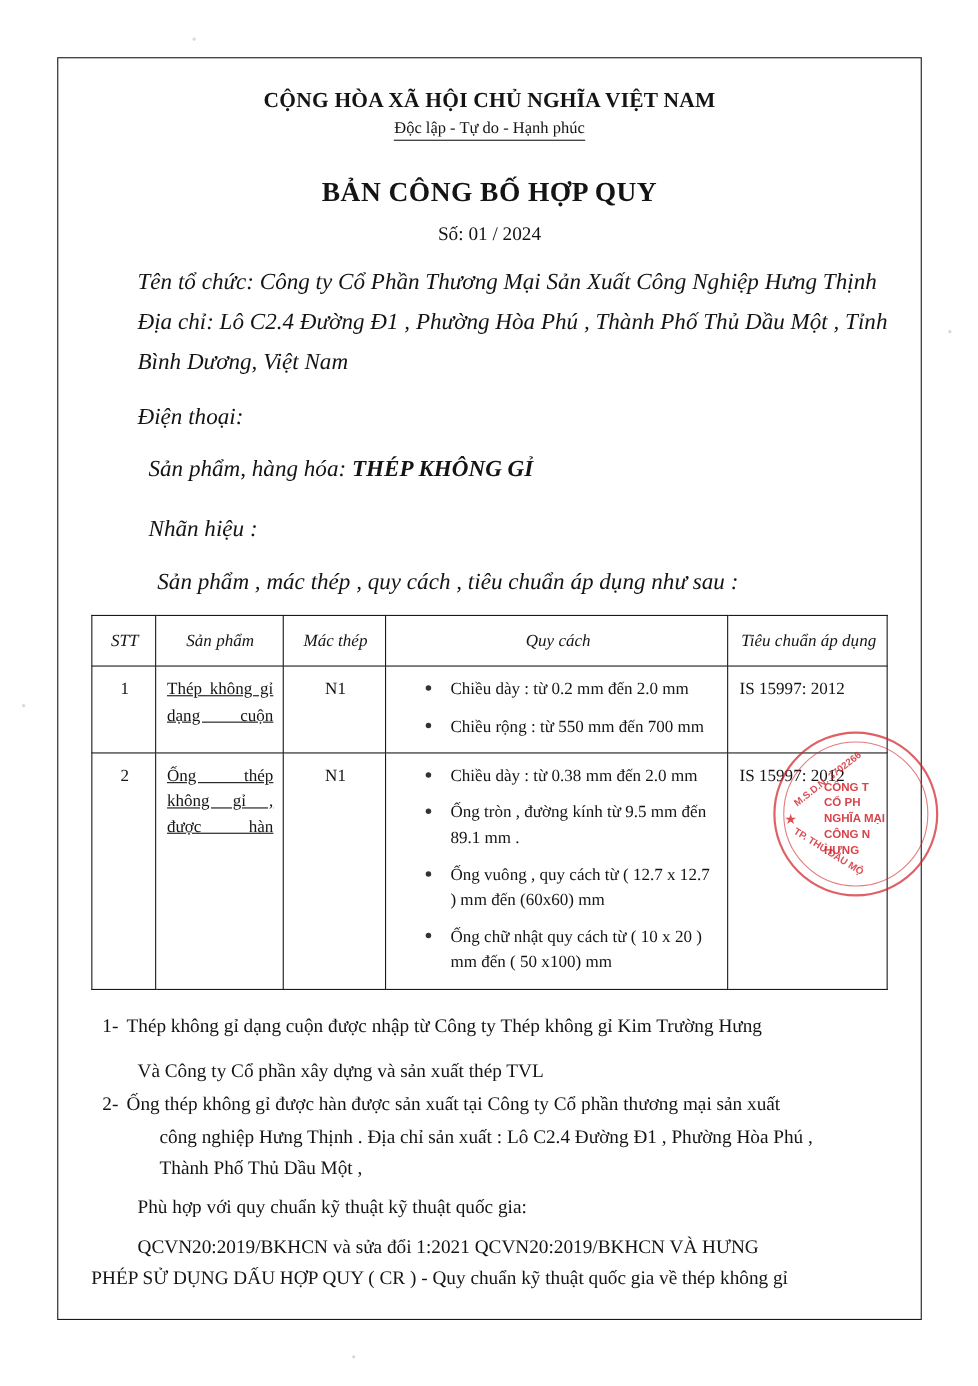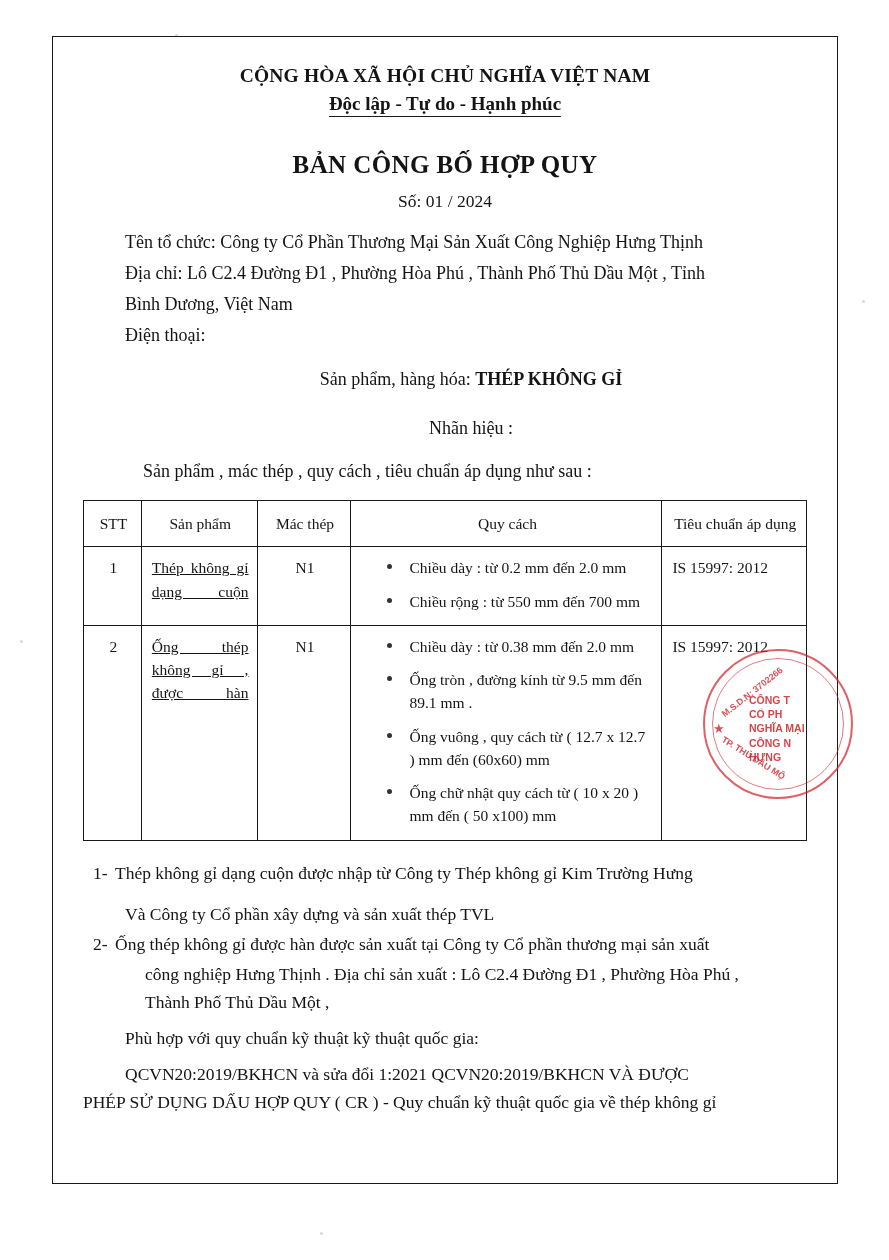--- a/index.html
+++ b/index.html
@@ -10,21 +10,21 @@
     background: #ffffff;
     font-family: "Liberation Serif", serif;
     color: #141414;
     position: relative;
     overflow: hidden;
   }
 
   .page-frame {
     position: absolute;
     left: 52px;
-    top: 36px;
+    top: 52px;
     width: 786px;
     height: 1148px;
     border: 1.5px solid #1a1a1a;
     background: #fff;
   }
 
   .inner {
     position: absolute;
     left: 0; top: 0; right: 0; bottom: 0;
     padding: 22px 30px 10px 30px;
@@ -32,48 +32,49 @@
 
   .center { text-align: center; }
 
   .national-title {
     font-size: 19.5px;
     font-weight: bold;
     letter-spacing: 0.2px;
     margin-top: 6px;
   }
   .national-sub {
-    font-size: 19px;
-    font-weight: bold;
+    font-size: 15px;
+    font-weight: normal;
     margin-top: 6px;
     display: inline-block;
     border-bottom: 1.4px solid #1a1a1a;
     padding-bottom: 1px;
   }
 
   .doc-title {
     font-size: 25px;
     font-weight: bold;
     margin-top: 34px;
     letter-spacing: 0.4px;
   }
   .doc-number {
     font-size: 17.5px;
     margin-top: 12px;
   }
 
   .body-text {
-    font-size: 18px;
+    font-size: 21px;
     line-height: 1.62;
     margin-top: 16px;
+    font-style: italic;
   }
   .body-text p { margin: 0 0 2px 0; }
 
   .indent-1 { padding-left: 42px; }
-  .indent-2 { padding-left: 52px; text-align: center; }
+  .indent-2 { padding-left: 52px; }
   .indent-3 { padding-left: 60px; }
 
   .bold { font-weight: bold; }
 
   .spec-table {
     width: 100%;
     border-collapse: collapse;
     margin-top: 14px;
     font-size: 15.5px;
     table-layout: fixed;
@@ -81,20 +82,21 @@
   .spec-table th, .spec-table td {
     border: 1.1px solid #1a1a1a;
     vertical-align: top;
     padding: 9px 8px 12px 10px;
     line-height: 1.5;
     font-weight: normal;
   }
   .spec-table thead th {
     padding-top: 11px;
     padding-bottom: 11px;
+    font-style: italic;
   }
   .col-stt { width: 8%; text-align: center; }
   .col-sp  { width: 16%; }
   .col-mac { width: 13%; text-align: center; }
   .col-qc  { width: 43%; }
   .col-tc  { width: 20%; }
 
   .cell-just { text-align: justify; text-align-last: justify; text-decoration: underline; }
 
   .bullets { margin: 0; padding-left: 26px; list-style: none; }
@@ -223,21 +225,21 @@
       <div class="national-title">CỘNG HÒA XÃ HỘI CHỦ NGHĨA VIỆT NAM</div>
       <div><span class="national-sub">Độc lập - Tự do - Hạnh phúc</span></div>
       <div class="doc-title">BẢN CÔNG BỐ HỢP QUY</div>
       <div class="doc-number">Số: 01 / 2024</div>
     </div>
 
     <div class="body-text">
       <p class="indent-1">Tên tổ chức: Công ty Cổ Phần Thương Mại Sản Xuất Công Nghiệp Hưng Thịnh</p>
       <p class="indent-1">Địa chỉ: Lô C2.4 Đường Đ1 , Phường Hòa Phú , Thành Phố Thủ Dầu Một , Tỉnh</p>
       <p class="indent-1">Bình Dương, Việt Nam</p>
-      <p class="indent-1" style="margin-top:2px;">Điện thoại:</p>
+      <p class="indent-1" style="margin-top:16px;">Điện thoại:</p>
       <p class="indent-2" style="margin-top:14px;">
         <span>Sản phẩm, hàng hóa:</span>
         <span class="bold">THÉP KHÔNG GỈ</span>
       </p>
       <p class="indent-2" style="margin-top:20px;">Nhãn hiệu :</p>
       <p class="indent-3" style="margin-top:14px;">Sản phẩm , mác thép , quy cách , tiêu chuẩn áp dụng như sau :</p>
     </div>
 
     <table class="spec-table">
       <thead>
@@ -287,21 +289,21 @@
       <div class="note-cont">Và Công ty Cổ phần xây dựng và sản xuất thép TVL</div>
 
       <div class="note-item" style="margin-top:2px;">
         <div class="note-num">2-</div>
         <div class="note-body">Ống thép không gỉ được hàn được sản xuất tại Công ty Cổ phần thương mại sản xuất</div>
       </div>
       <div class="note-cont2">công nghiệp Hưng Thịnh . Địa chỉ sản xuất : Lô C2.4 Đường Đ1 , Phường Hòa Phú ,</div>
       <div class="note-cont2">Thành Phố Thủ Dầu Một ,</div>
 
       <div class="indent-1" style="margin-top:8px;">Phù hợp với quy chuẩn kỹ thuật kỹ thuật quốc gia:</div>
-      <div class="indent-1 justify" style="margin-top:8px;">QCVN20:2019/BKHCN và sửa đổi 1:2021  QCVN20:2019/BKHCN VÀ ĐƯỢC</div>
+      <div class="indent-1 justify" style="margin-top:8px;">QCVN20:2019/BKHCN và sửa đổi 1:2021  QCVN20:2019/BKHCN VÀ HƯNG</div>
       <div class="justify" style="margin-top:0;">PHÉP SỬ DỤNG DẤU HỢP QUY ( CR ) -  Quy chuẩn kỹ thuật quốc gia về thép không gỉ</div>
     </div>
 
   </div>
 
   <div class="stamp">
     <div class="stamp-ring"></div>
     <div class="stamp-ring2"></div>
     <div class="stamp-arc-top">M.S.D.N: 3702266</div>
     <div class="stamp-star">★</div>

